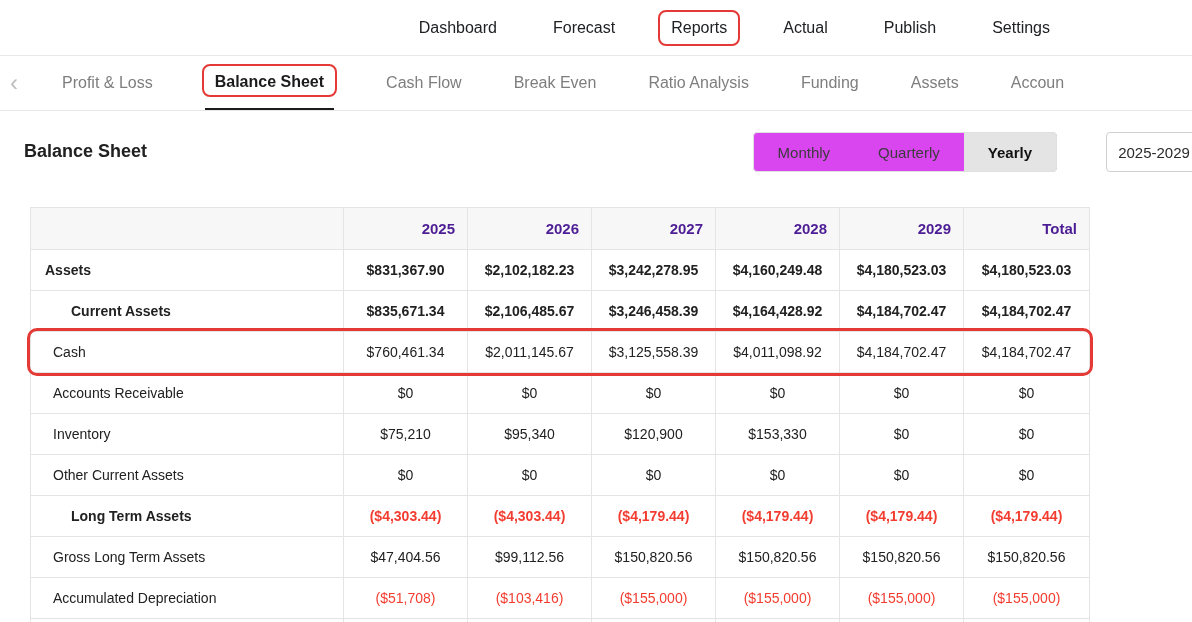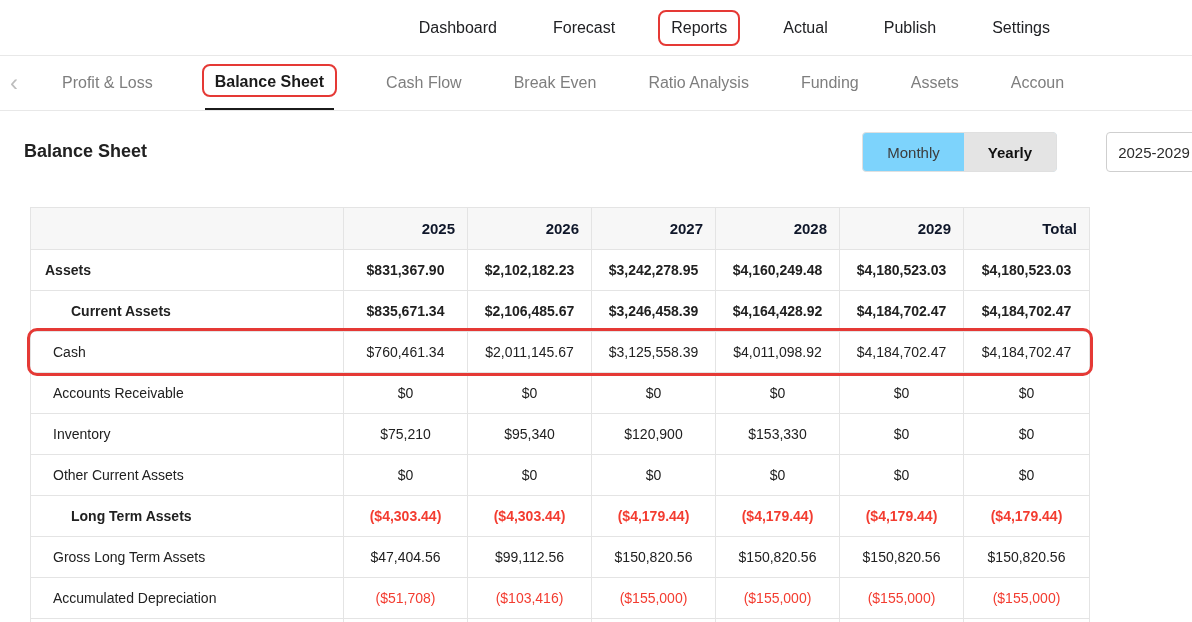--- a/index.html
+++ b/index.html
@@ -37,21 +37,21 @@
   .tab.active { color:#1b1b1b; font-weight:700; padding:0 10px; border-bottom:2px solid #1b1b1b; }
   .annot-tab {
     position:absolute; top:8px; bottom:11px; left:-3px; right:-3px;
     border:2.5px solid var(--annot); border-radius:8px; pointer-events:none;
   }
 
   
   .page-title { position:absolute; left:24px; top:141px; font-size:18px; font-weight:700; color:#212121; }
   .toggle {
     position:absolute; top:132px; right:135px; height:40px;
-    display:flex; align-items:stretch; border:1px solid #e0e0e0; border-radius:4px; background:#7dd3fc;
+    display:flex; align-items:stretch; border:1px solid #e0e0e0; border-radius:4px; background:#d946ef;
   }
   .toggle-opt {
     display:flex; align-items:center; padding:0 24px;
     font-size:15px; color:#3c3c3c; cursor:pointer;
   }
   .toggle-opt.selected { background:#e4e4e4; border-radius:0; font-weight:700; color:#111; }
   .year-select {
     position:absolute; top:132px; left:1106px; height:40px; width:96px;
     border:1px solid #cfcfcf; border-radius:4px; background:#fff;
     display:flex; align-items:center; justify-content:center;
@@ -59,21 +59,21 @@
   }
 
   
   .bs-table {
     position:absolute; left:30px; top:207px; width:1060px;
     border-collapse:collapse; table-layout:fixed; font-size:14px;
   }
   .bs-table th, .bs-table td { border:1px solid #e4e4e4; background:#fff; overflow:hidden; }
   .bs-table thead th {
     background:#f7f7f7; height:42px; font-weight:700; font-size:15px;
-    text-align:right; padding:0 12px; color:#0f172a;
+    text-align:right; padding:0 12px; color:#4c1d95;
   }
   .bs-table thead th.label-col { text-align:left; padding-left:14px; }
   .bs-table td { height:41px; padding:0 12px; color:#212121; }
   td.val { text-align:center; }
   td.neg { color:var(--neg); }
   tr.bold td { font-weight:700; }
   td.label.indent-0 { padding-left:14px; }
   td.label.indent-1 { padding-left:40px; }
   td.label.indent-2 { padding-left:22px; }
 
@@ -124,20 +124,21 @@
       <div class="tab">
         <span>Accoun</span>
       </div>
     </div>
 </nav>
 
 <h1 class="page-title">Balance Sheet</h1>
 
 <div class="toggle" id="period-toggle">
     <div class="toggle-opt">Monthly</div>
+    <div class="toggle-opt">Quarterly</div>
     <div class="toggle-opt selected">Yearly</div>
   </div>
 
 <div class="year-select">
   <span>2025-2029</span>
 </div>
 
 <table class="bs-table">
   <colgroup>
     <col style="width:313px">

